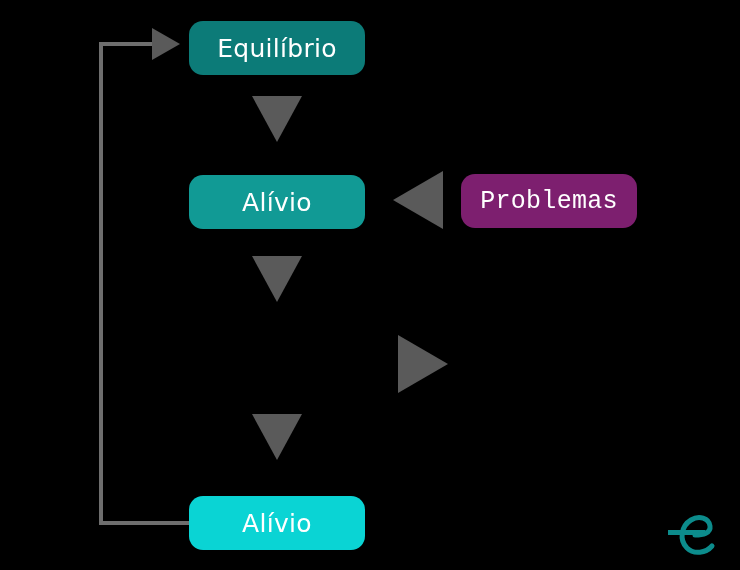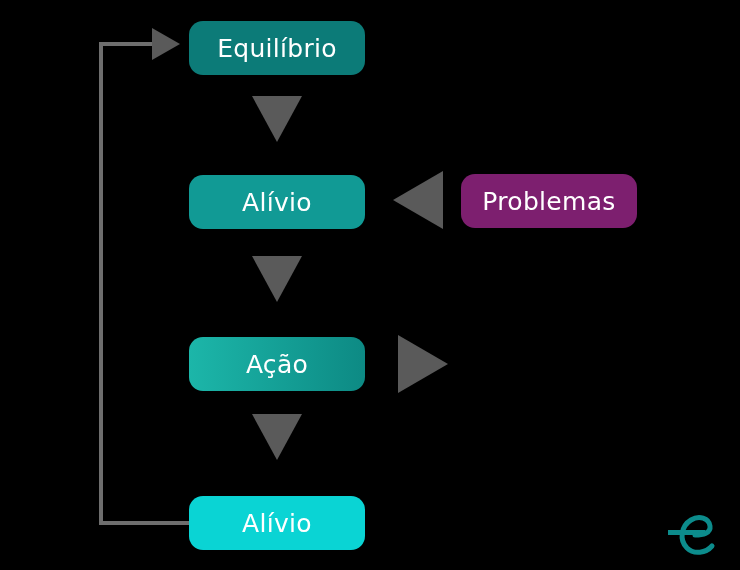--- a/index.html
+++ b/index.html
@@ -62,20 +62,21 @@
     width: 176px;
     height: 54px;
     background: #0ad4d4;
   }
   .node-problemas {
     left: 461px;
     top: 174px;
     width: 176px;
     height: 54px;
     background: #7d1f6f;
+    font-family: Liberation Mono, monospace;
   }
   .node-decisao {
     left: 461px;
     top: 337px;
     width: 176px;
     height: 54px;
     background: #0d2d6b;
   }
 
   
@@ -136,23 +137,20 @@
   </svg>
 
   <div class="node node-equilibrio">
     <span>Equilíbrio</span>
   </div>
 
   <div class="node node-tensao">
     <span>Alívio</span>
   </div>
 
-  <div class="node node-acao">
-    <span>Ação</span>
-  </div>
 
   <div class="node node-alivio">
     <span>Alívio</span>
   </div>
 
   <div class="node node-problemas">
     <span>Problemas</span>
   </div>
 
 

